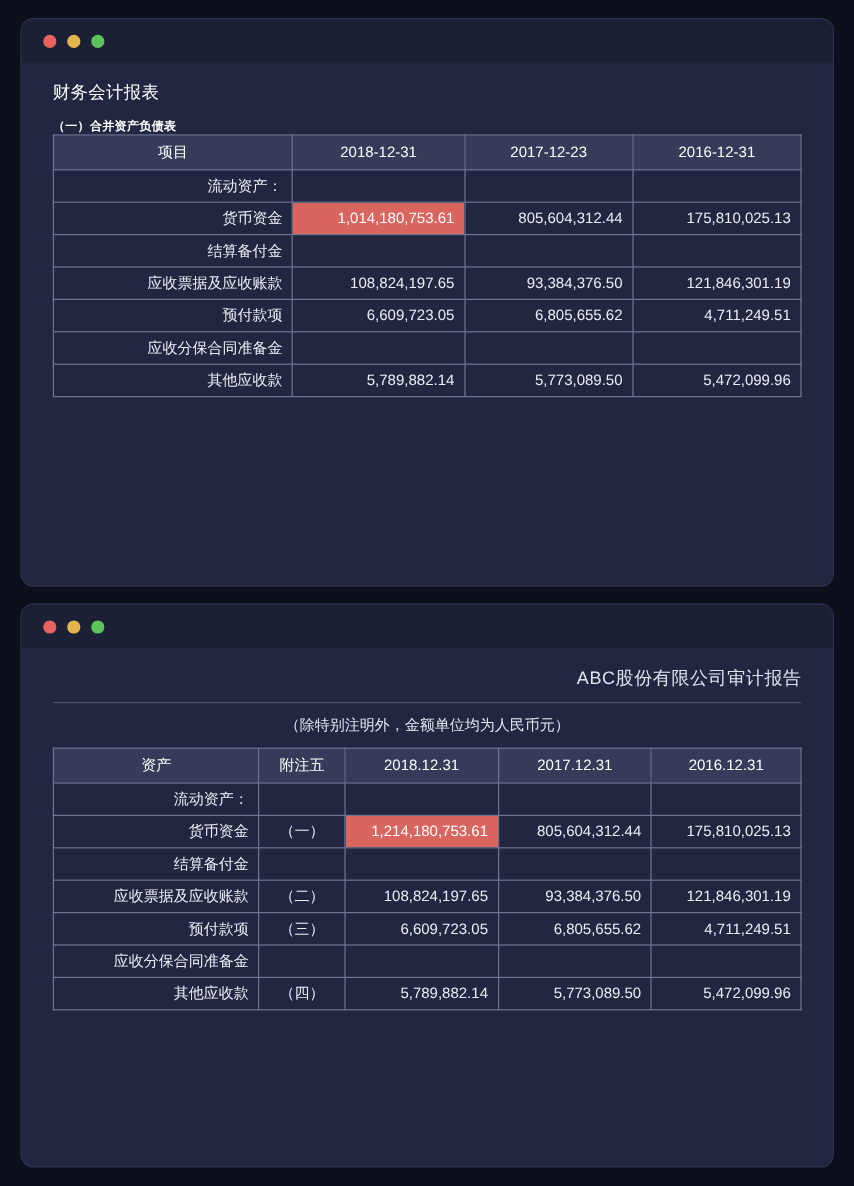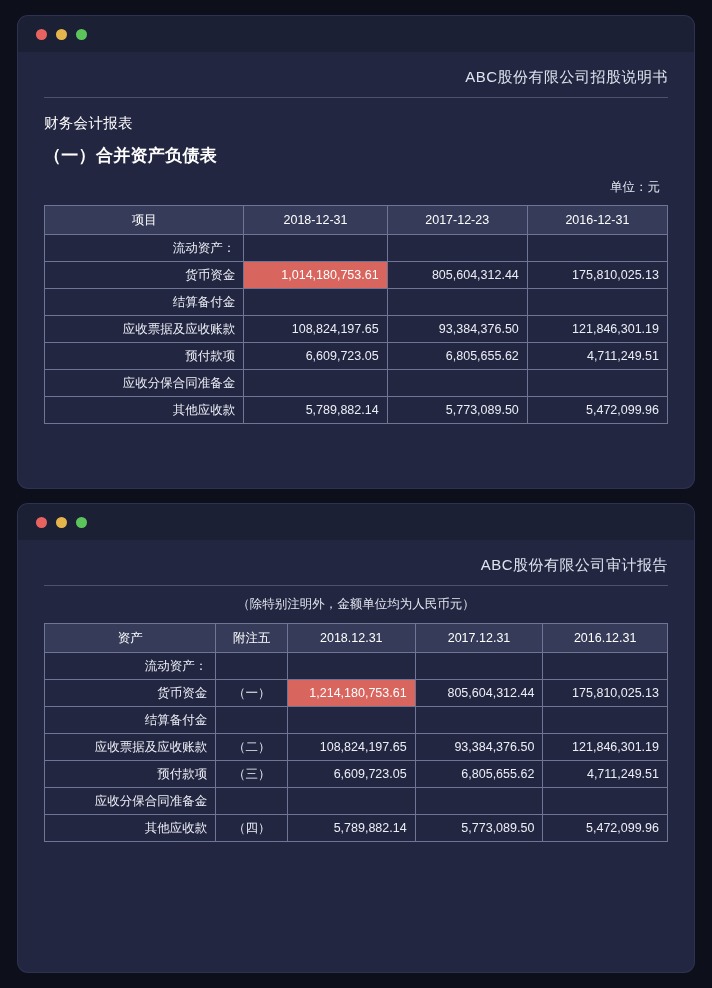--- a/index.html
+++ b/index.html
@@ -70,21 +70,21 @@
   }
 
   .sec-title {
     font-size: 14.5px;
     font-weight: normal;
     color: #ffffff;
     margin: 16px 0 0 0;
     letter-spacing: 0.3px;
   }
   .sub-title {
-    font-size: 17px;
+    font-size: 10px;
     font-weight: bold;
     color: #ffffff;
     margin: 11px 0 0 0;
     letter-spacing: 0.3px;
   }
   .unit-line {
     text-align: right;
     font-size: 12.5px;
     color: #e2e5f0;
     margin: 12px 8px 9px 0;
@@ -144,24 +144,22 @@
 
 <div class="page">
 
   <div class="window top">
     <div class="titlebar">
       <span class="dot red"></span>
       <span class="dot yellow"></span>
       <span class="dot green"></span>
     </div>
     <div class="win-body">
-      <div class="doc-header">ABC股份有限公司招股说明书</div>
       <div class="sec-title">财务会计报表</div>
       <div class="sub-title">（一）合并资产负债表</div>
-      <div class="unit-line">单位：元</div>
 
       <table class="fin">
         <colgroup>
           <col style="width:32%">
           <col style="width:23%">
           <col style="width:22.5%">
           <col style="width:22.5%">
         </colgroup>
         <thead>
           <tr>

